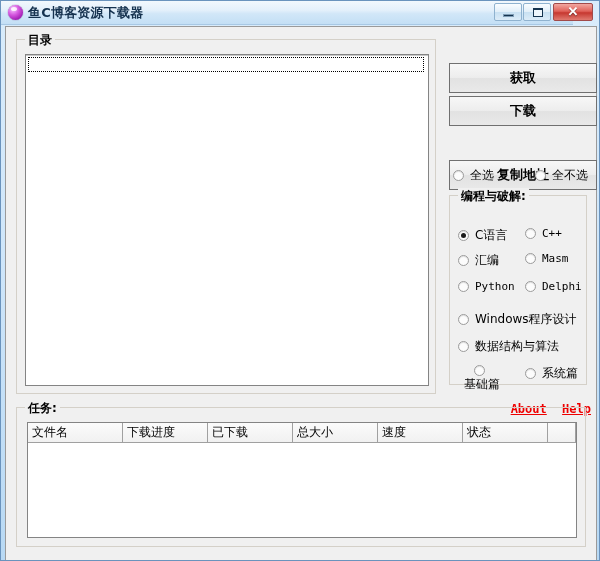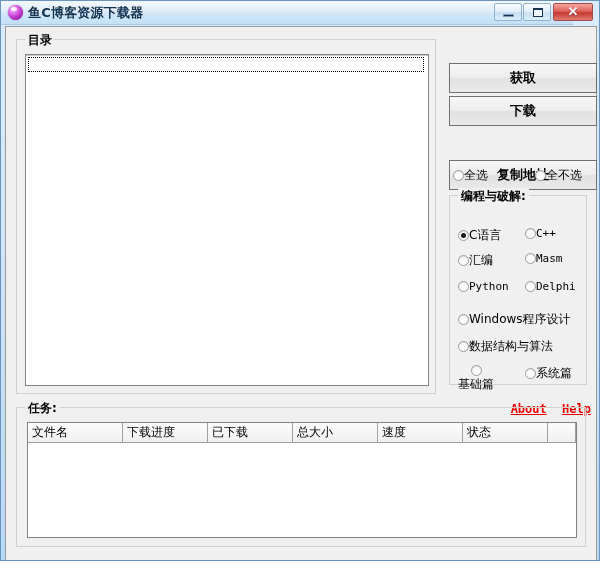--- a/index.html
+++ b/index.html
@@ -204,20 +204,21 @@
   }
   .radio-dot.checked::after {
     content: "";
     position: absolute;
     left: 2px; top: 2px;
     width: 5px; height: 5px;
     border-radius: 50%;
     background: #1b1b1b;
   }
   .radio-label {
+    margin-left: 6px;
     font-family: "DejaVu Sans", "Liberation Sans", sans-serif;
     font-size: 12px;
     color: #000000;
   }
 
   #rb-selectall   { left: 447px; top: 140px; }
   #rb-deselectall { left: 529px; top: 140px; }
 
   .cat-radio { position: absolute; }
   #cat-0 { left: 452px; top: 200px; text-align: right; }

